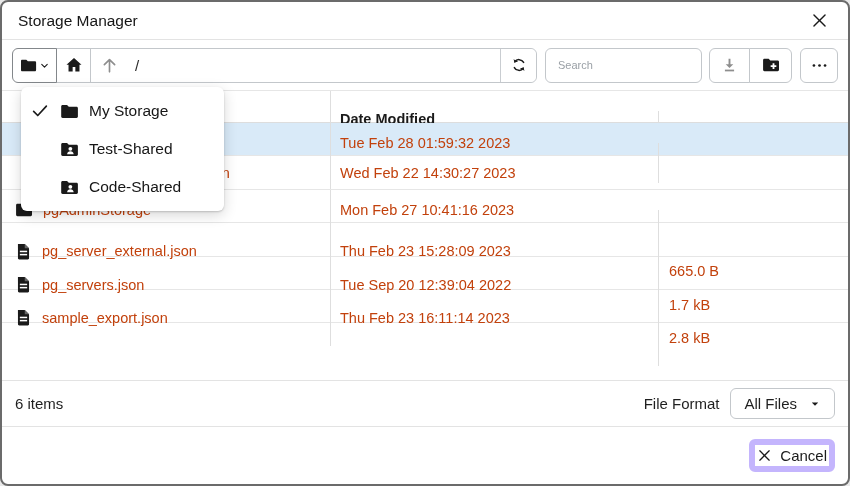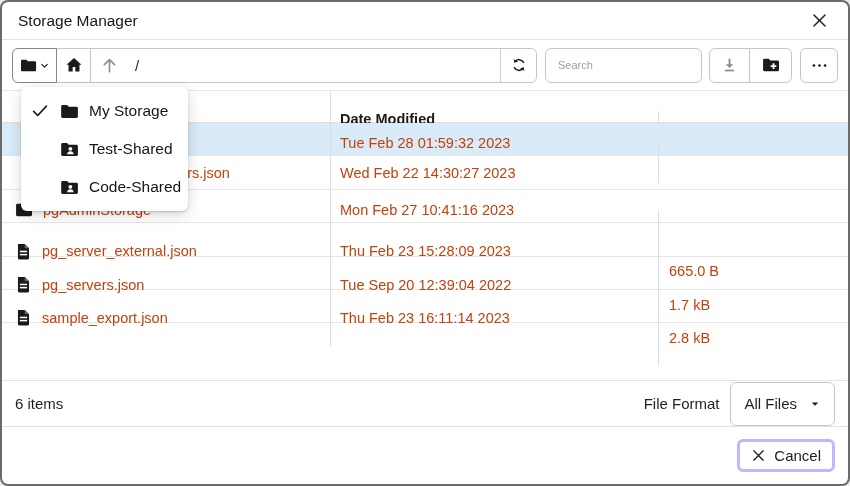--- a/index.html
+++ b/index.html
@@ -40,27 +40,27 @@
   .grid-row { height:33.4px; flex:0 0 33.4px; border-bottom:1px solid #e6e6e6; font-size:14.5px; color:#c2410c; cursor:default; }
   .grid-row.selected { background:#d9eaf8; }
   .cell-name { display:flex; align-items:center; gap:9px; padding-left:12px; height:100%; overflow:hidden; white-space:nowrap; }
   .cell-date, .cell-size { border-left:1px solid #dedede; height:100%; display:flex; align-items:center; padding-left:9px; }
   .cell-size { padding-left:10px;margin-top:40px; }
   .pad-hidden { padding-left:165px; }
   .spacer { flex:1; }
   
   .statusbar { height:47px; flex:0 0 47px; border-top:1px solid #e3e3e3; border-bottom:1px solid #e3e3e3; display:flex; align-items:center; padding:0 13px; font-size:15px; }
   .statusbar .right { margin-left:auto; display:flex; align-items:center; gap:11px; }
-  .select-btn { height:44px; border:1px solid #c3c7cb; border-radius:6px; background:#fff; display:flex; align-items:center; gap:12px; padding:0 13px; font-size:15px; color:#1f1f1f; cursor:pointer; }
+  .select-btn { height:31px; border:1px solid #c3c7cb; border-radius:6px; background:#fff; display:flex; align-items:center; gap:12px; padding:0 13px; font-size:15px; color:#1f1f1f; cursor:pointer; }
   
   .footer { flex:0 0 57px; display:flex; align-items:center; justify-content:flex-end; padding:0 13px; }
-  .cancel-btn { height:33px; border:3px solid #c4b5fd; border-radius:6px; background:#fff; display:flex; align-items:center; gap:8px; padding:0 11px; font-size:15px; color:#1b1b1b; cursor:pointer; }
+  .cancel-btn { height:33px; border:6px solid #c4b5fd; border-radius:6px; background:#fff; display:flex; align-items:center; gap:8px; padding:0 2px; font-size:15px; color:#1b1b1b; cursor:pointer; }
   
   .menu {
-    position:absolute; left:19px; top:85px; width:167px; z-index:10;
+    position:absolute; left:19px; top:85px; width:203px; z-index:10;
     background:#fff; border-radius:6px; padding:5px 0;
     box-shadow:0 1px 2px rgba(0,0,0,.18), 0 4px 14px rgba(0,0,0,.16);
   }
   .menu-item { height:38px; display:flex; align-items:center; cursor:pointer; }
   .menu-check { width:37px; display:flex; align-items:center; justify-content:center; flex:0 0 37px; }
   .menu-icon { width:22px; display:flex; align-items:center; justify-content:center; margin-right:9px; }
   .menu-label { font-size:15.5px; color:#161616; }
   .ico { display:block; }
 </style>
 </head>

